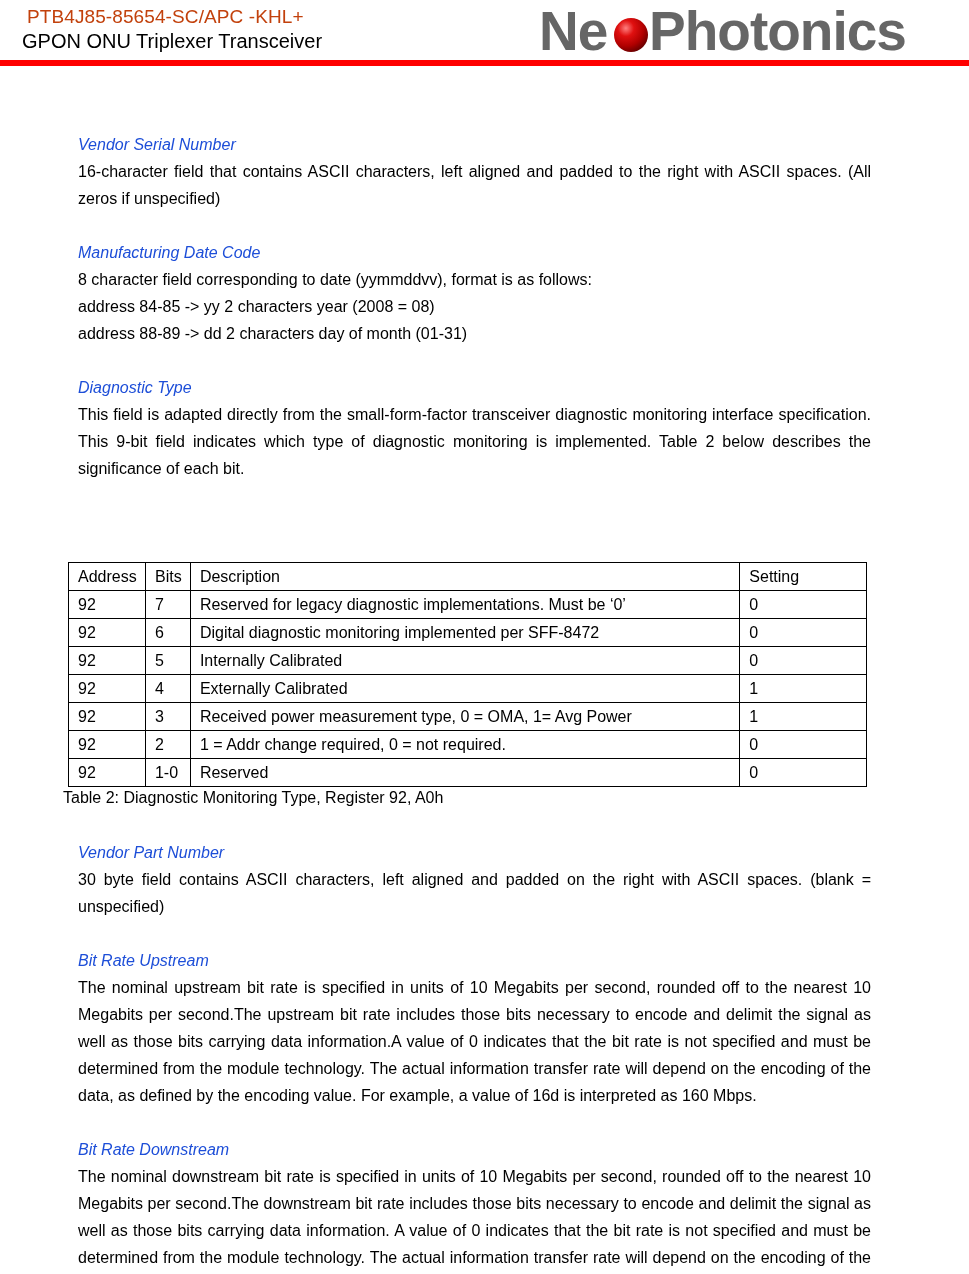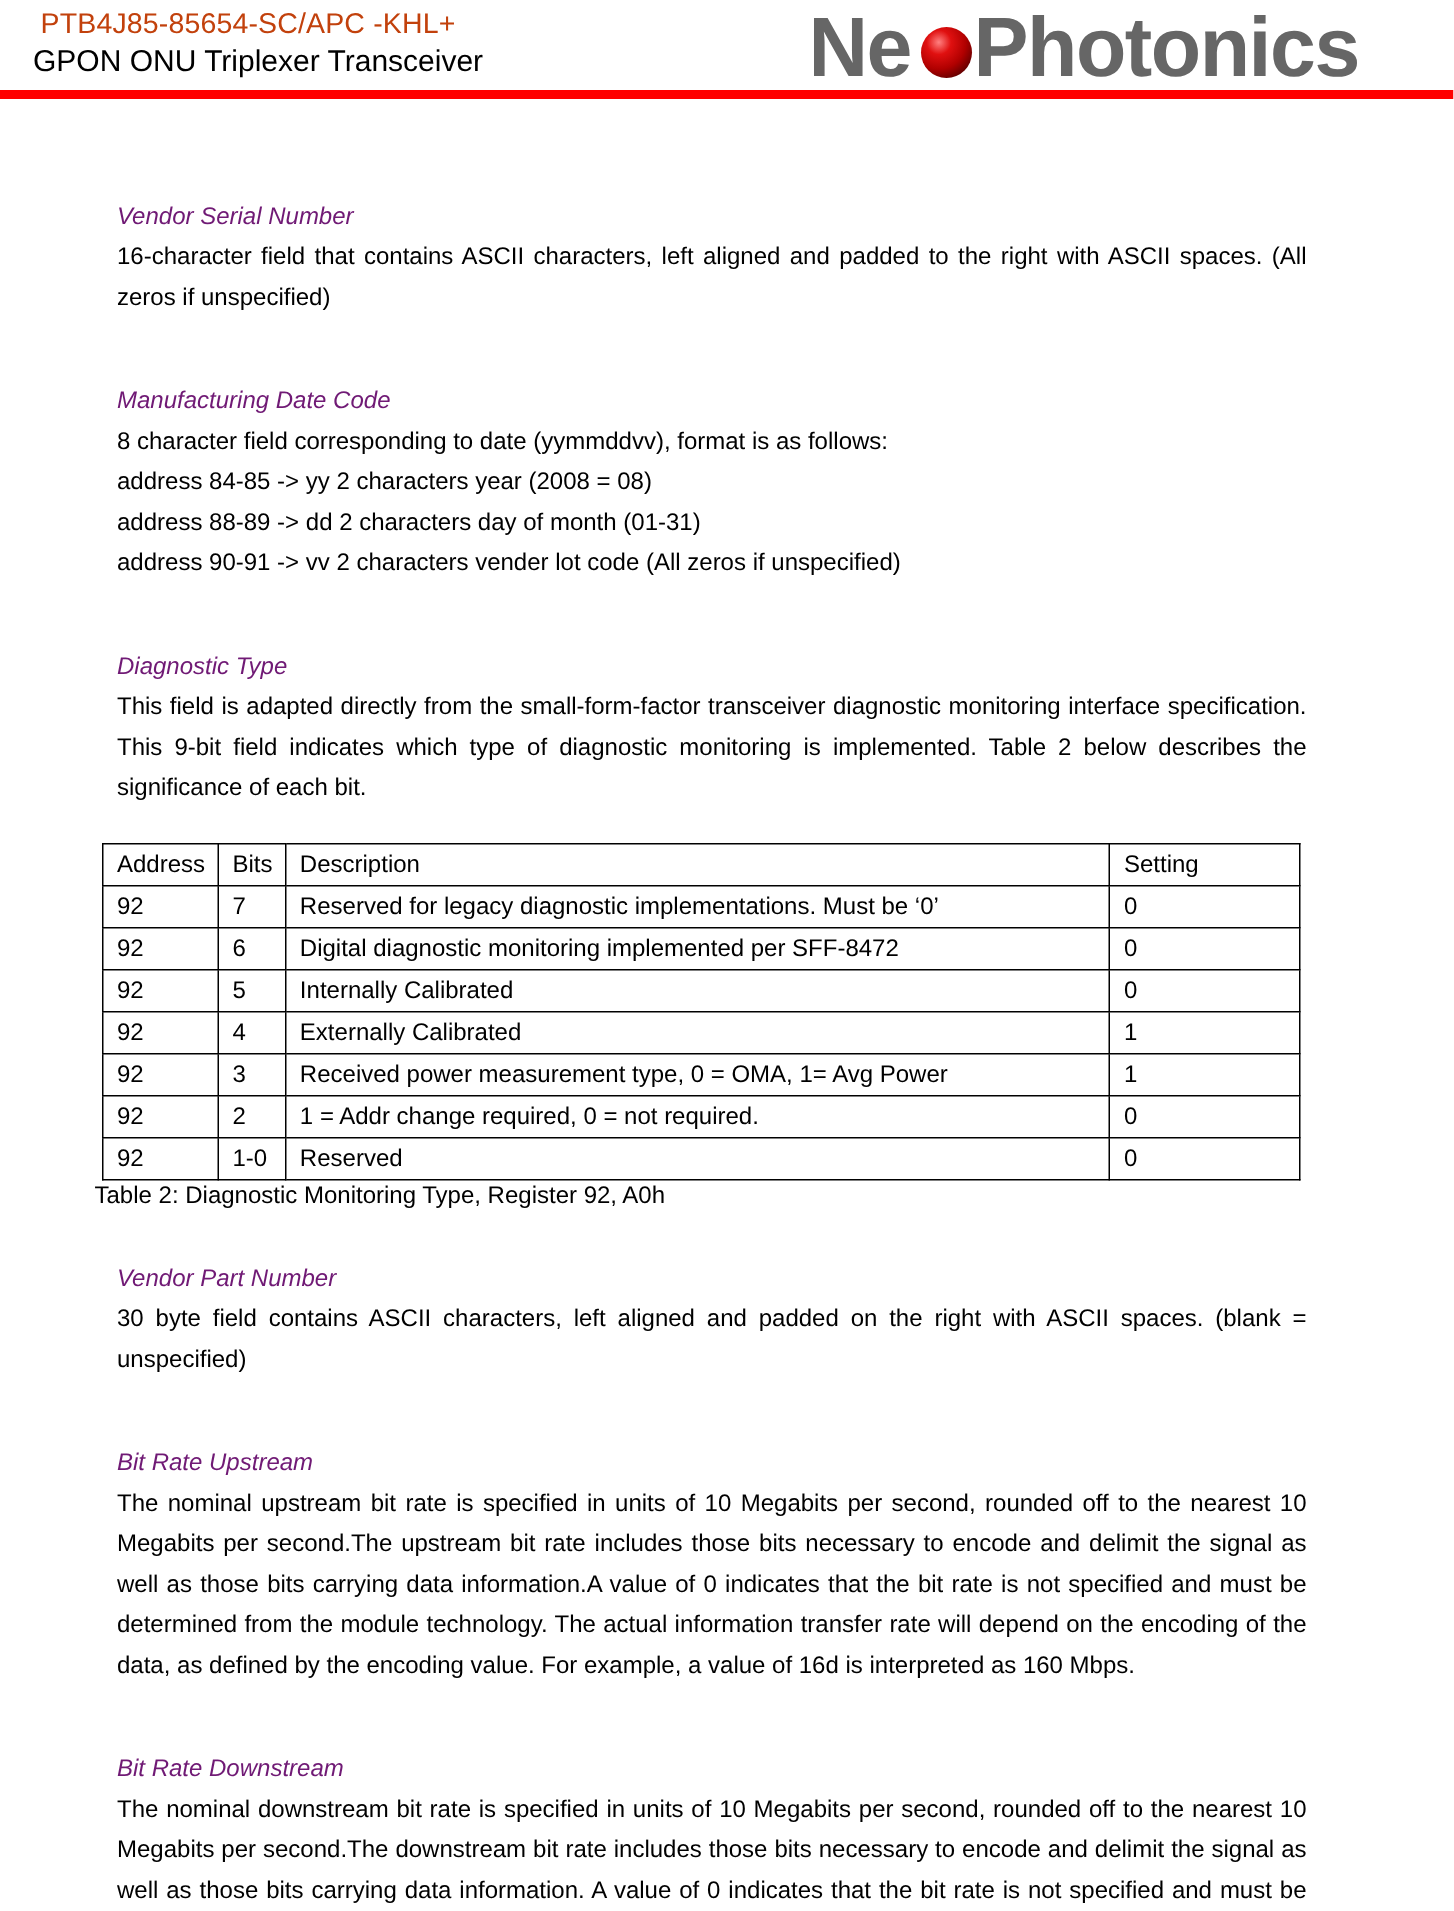--- a/index.html
+++ b/index.html
@@ -30,22 +30,22 @@
     background: radial-gradient(circle at 35% 30%, #ff8080 0%, #e01010 25%, #b00000 55%, #500000 85%, #300000 100%);
   }
   .red-rule {
     position: absolute; left: 0; top: 60px; width: 969px; height: 6px; background: #ff0000;
   }
   .content {
     position: absolute; left: 78px; top: 131px; width: 793px;
     font-size: 16px; line-height: 27px; color: #000;
   }
   .section { margin: 0; }
-  .section + .section { margin-top: 42px; }
-  .sec-title { font-style: italic; color: #701a75; margin: 0; }
+  .section + .section { margin-top: 27px; }
+  .sec-title { font-style: italic; color: #1d4ed8; margin: 0; }
   .sec-body { margin: 0; text-align: justify; }
   .sec-line { margin: 0; }
   .table-wrap {
     position: absolute; left: 68px; top: 562px; width: 799px;
   }
   table.diag {
     border-collapse: collapse; width: 799px; font-size: 16px;
   }
   table.diag td {
     border: 1px solid #000; height: 27px; padding: 0 0 0 9px; line-height: 26px;
@@ -81,21 +81,20 @@
 <div class="content">
   <div class="section">
     <p class="sec-title">Vendor Serial Number</p>
     <p class="sec-body">16-character field that contains ASCII characters, left aligned and padded to the right with ASCII spaces. (All zeros if unspecified)</p>
   </div>
   <div class="section">
     <p class="sec-title">Manufacturing Date Code</p>
     <p class="sec-line">8 character field corresponding to date (yymmddvv), format is as follows:</p>
     <p class="sec-line">address 84-85 -&gt; yy 2 characters year (2008 = 08)</p>
     <p class="sec-line">address 88-89 -&gt; dd 2 characters day of month (01-31)</p>
-    <p class="sec-line">address 90-91 -&gt; vv 2 characters vender lot code (All zeros if unspecified)</p>
   </div>
   <div class="section">
     <p class="sec-title">Diagnostic Type</p>
     <p class="sec-body">This field is adapted directly from the small-form-factor transceiver diagnostic monitoring interface specification. This 9-bit field indicates which type of diagnostic monitoring is implemented. Table 2 below describes the significance of each bit.</p>
   </div>
 </div>
 
 <div class="table-wrap">
   <table class="diag">
     <tbody>

